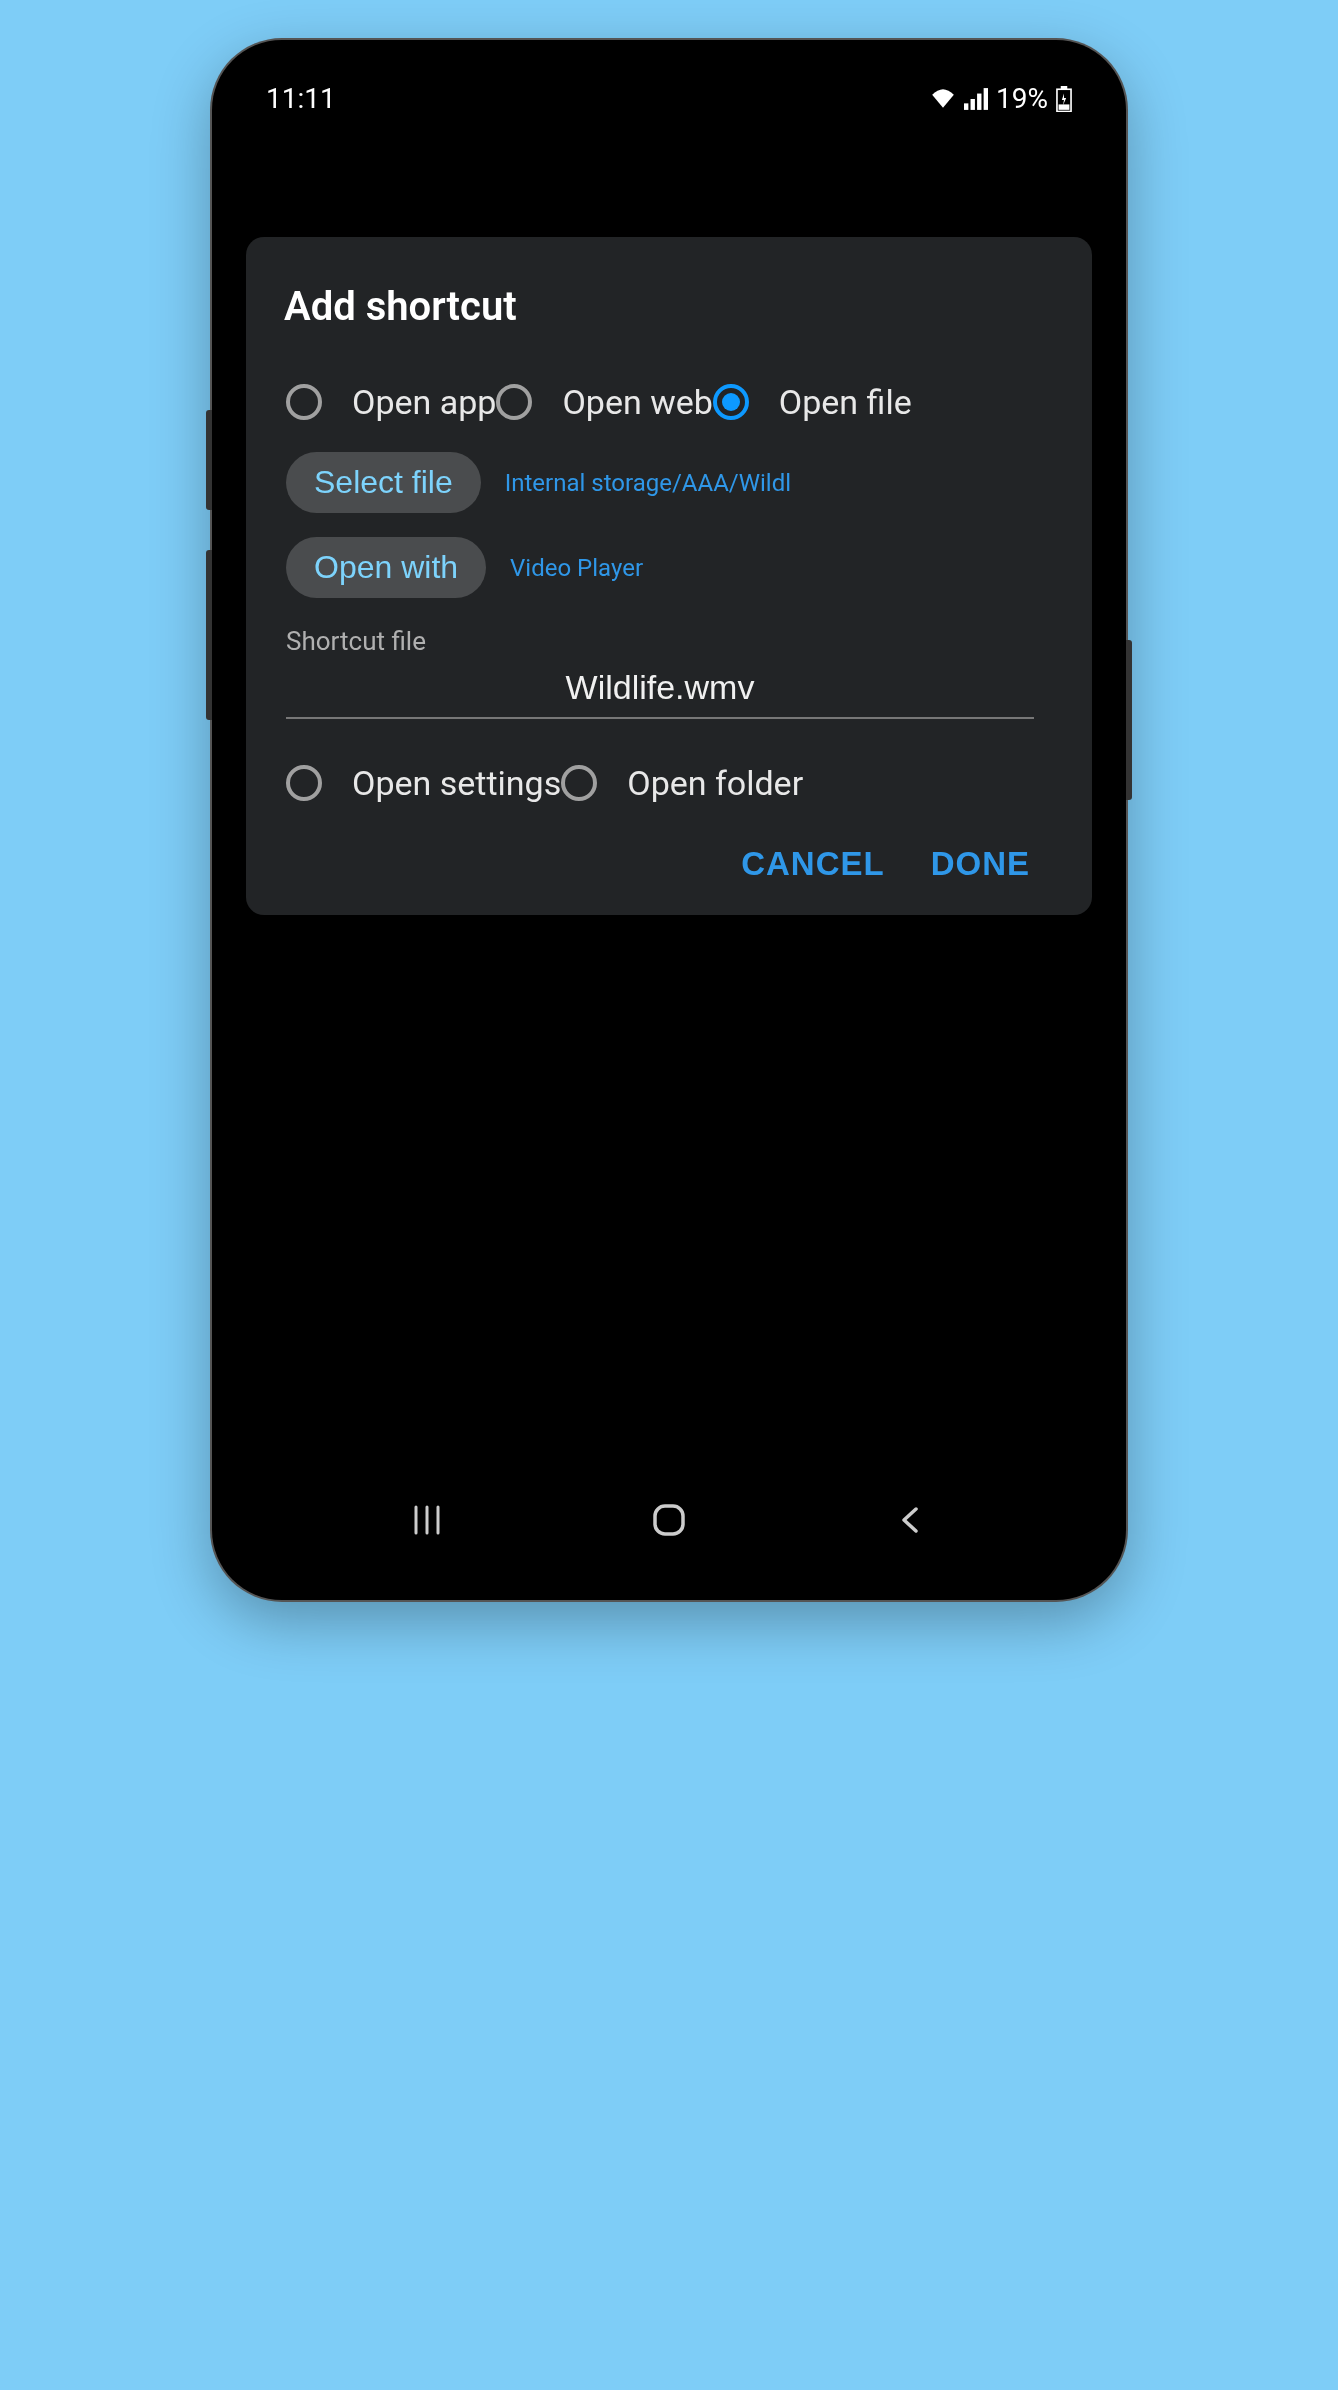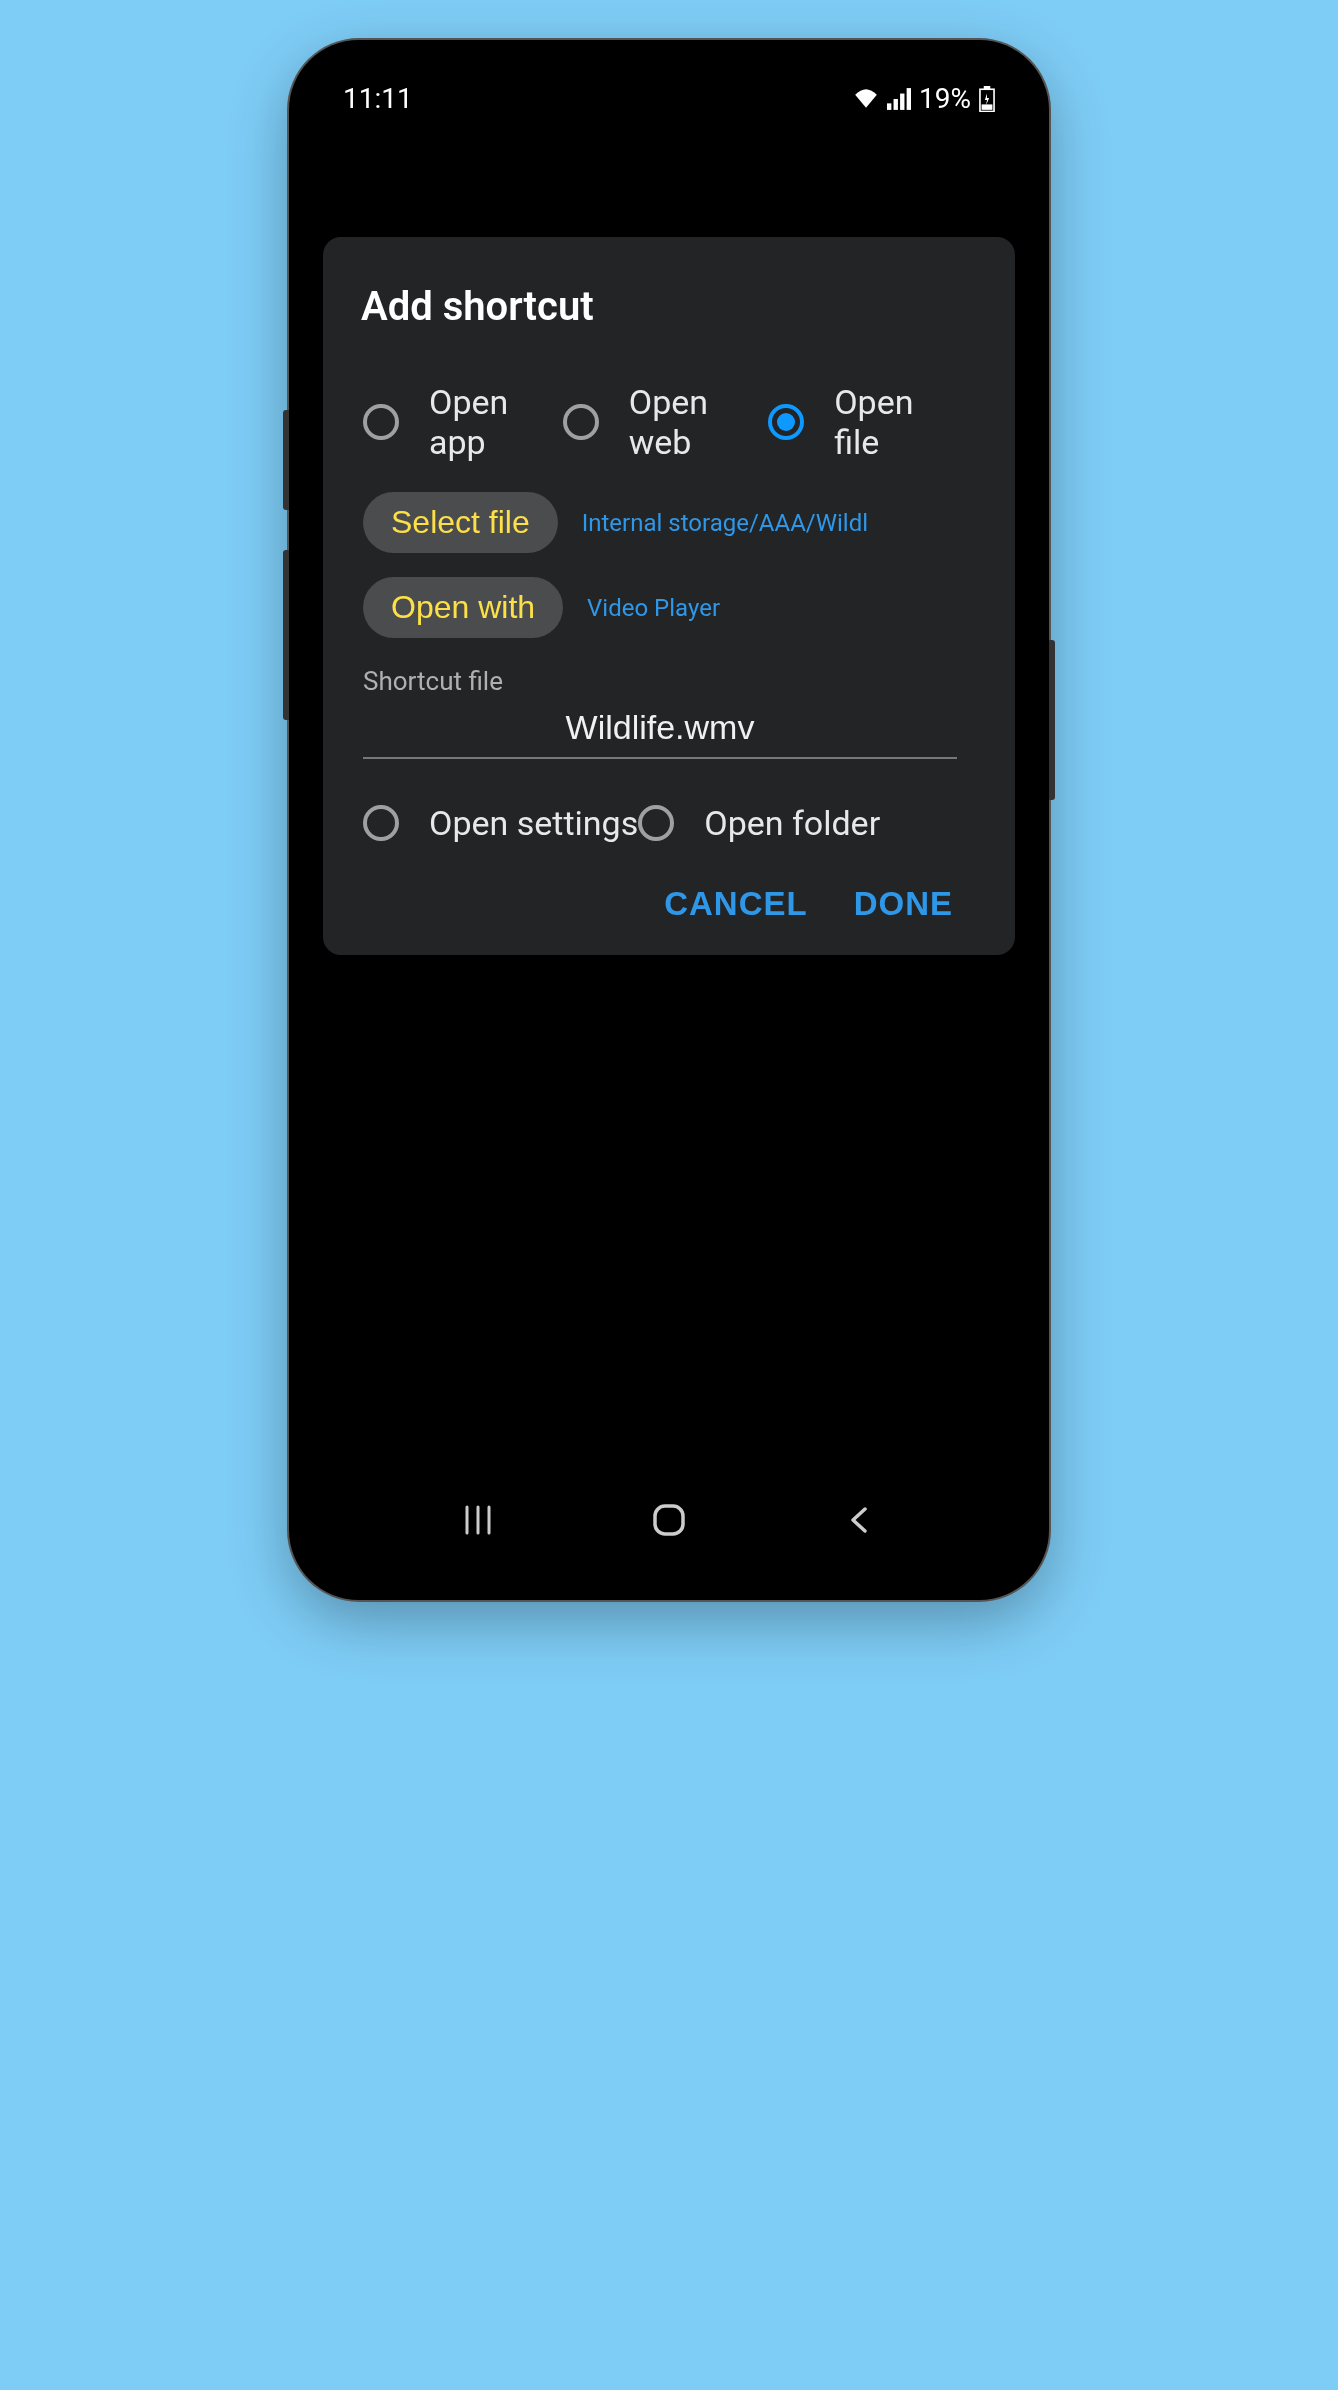--- a/index.html
+++ b/index.html
@@ -10,21 +10,21 @@
   body {
     background: #7ecdf7;
     font-family: -apple-system, BlinkMacSystemFont, 'Segoe UI', Roboto, sans-serif;
     display: flex;
     justify-content: center;
     align-items: flex-start;
     min-height: 100vh;
     padding: 40px 0;
   }
   .phone {
-    width: 760px;
+    width: 914px;
     height: 1560px;
     background: #000;
     border-radius: 70px;
     padding: 14px;
     position: relative;
     box-shadow: 0 0 0 2px #555, 0 20px 60px rgba(0,0,0,0.3);
   }
   .phone::before {
     content: '';
     position: absolute;
@@ -148,21 +148,21 @@
   }
   .pill-row {
     display: flex;
     align-items: center;
     gap: 24px;
     width: 100%;
     overflow: hidden;
   }
   .pill-button {
     background: #4a4c4e;
-    color: #fde047;
+    color: #7dd3fc;
     font-size: 32px;
     font-weight: 500;
     padding: 12px 28px;
     border-radius: 40px;
     border: none;
     flex-shrink: 0;
     cursor: pointer;
   }
   .pill-value {
     color: #2f97e8;

